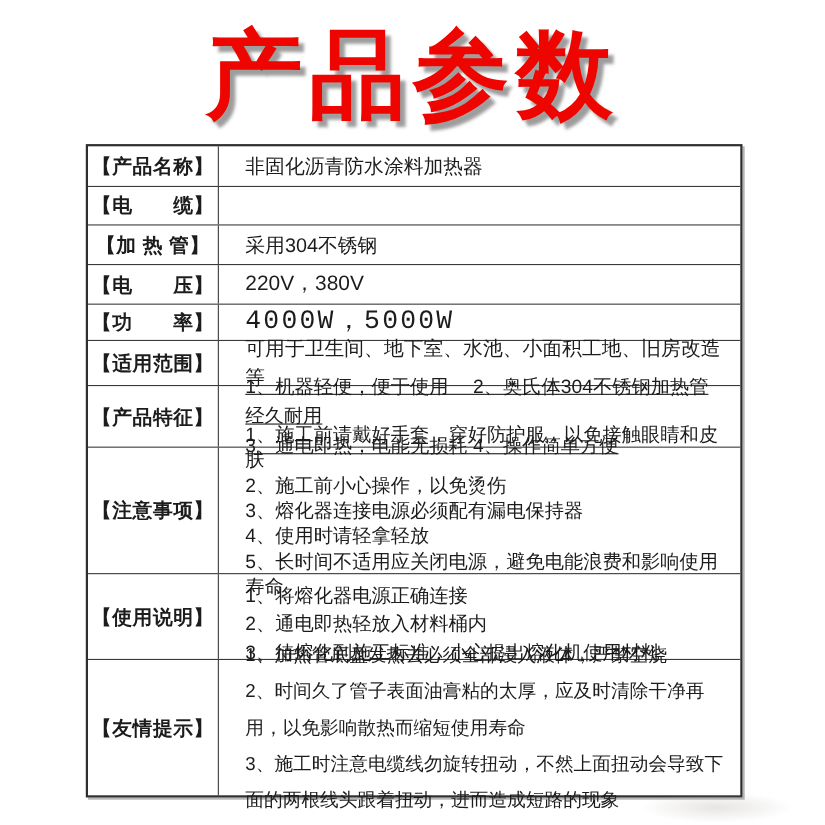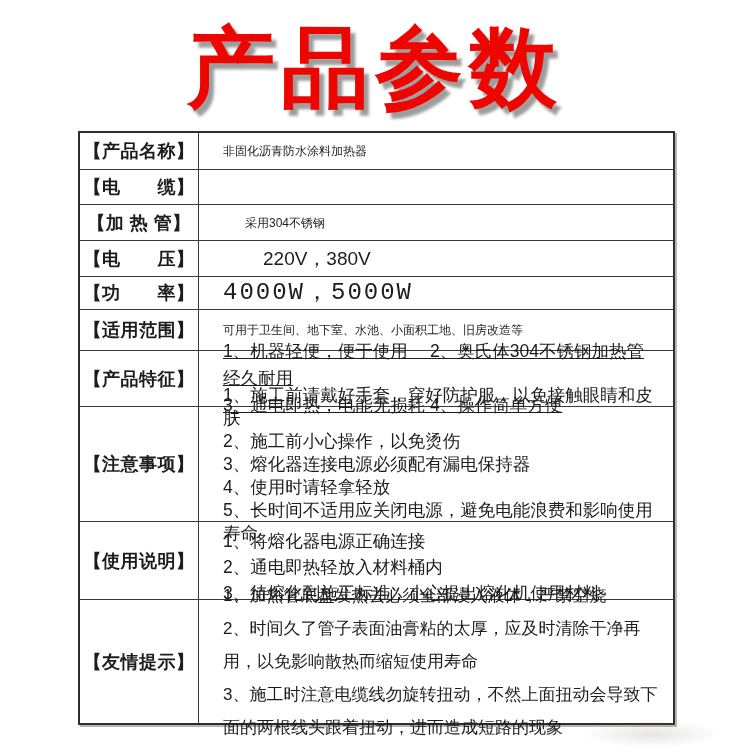--- a/index.html
+++ b/index.html
@@ -41,22 +41,22 @@
   }
   .spec-row {
     display: flex;
     box-sizing: border-box;
     border-bottom: 1px solid #3a3a3a;
   }
   .spec-row:last-child { border-bottom: none; }
   
   .spec-row:nth-child(1)  { height: 37px; }
   .spec-row:nth-child(2)  { height: 35px; }
-  .spec-row:nth-child(3)  { height: 36px; gap: 22px; }
-  .spec-row:nth-child(4)  { height: 36px; gap: 40px; }
+  .spec-row:nth-child(3)  { height: 36px; }
+  .spec-row:nth-child(4)  { height: 36px; }
   .spec-row:nth-child(5)  { height: 33px; }
   .spec-row:nth-child(6)  { height: 41px; }
   .spec-row:nth-child(7)  { height: 56px; }
   .spec-row:nth-child(8)  { height: 115px; }
   .spec-row:nth-child(9)  { height: 78px; }
   .spec-row:nth-child(10) { height: 123px; }
   .cell-label {
     width: 119px;
     box-sizing: border-box;
     border-right: 1px solid #3a3a3a;
@@ -68,21 +68,21 @@
     font-weight: 600;
     white-space: nowrap;
     letter-spacing: 0.5px;
   }
   .cell-value {
     flex: 1;
     box-sizing: border-box;
     display: flex;
     align-items: center;
     padding: 3px 12px 3px 24px;
-    font-size: 12px;
+    font-size: 18px;
     font-weight: 500;
     line-height: 26px;
     white-space: pre-line;
   }
   .spec-row:nth-child(4) .cell-value { font-size: 19px; }
   .spec-row:nth-child(5) .cell-value {
     font-size: 24px;
     font-weight: 400;
     letter-spacing: 2px;
     font-family: Liberation Mono, monospace;

